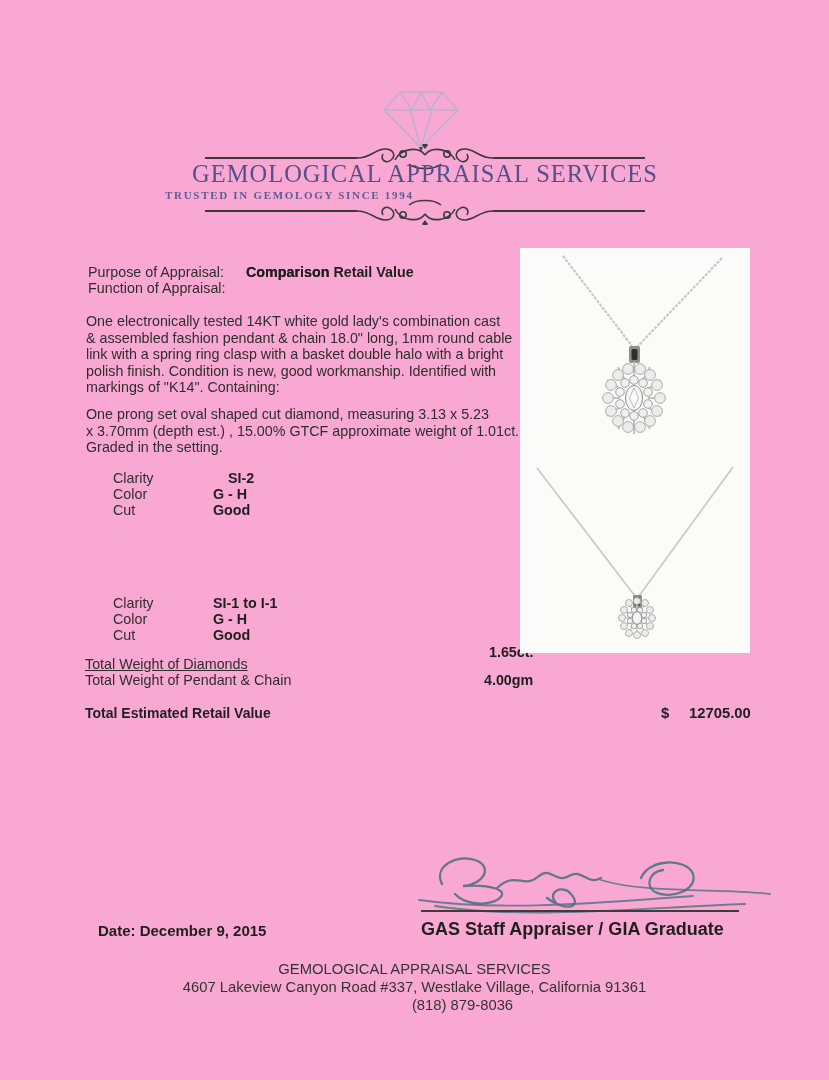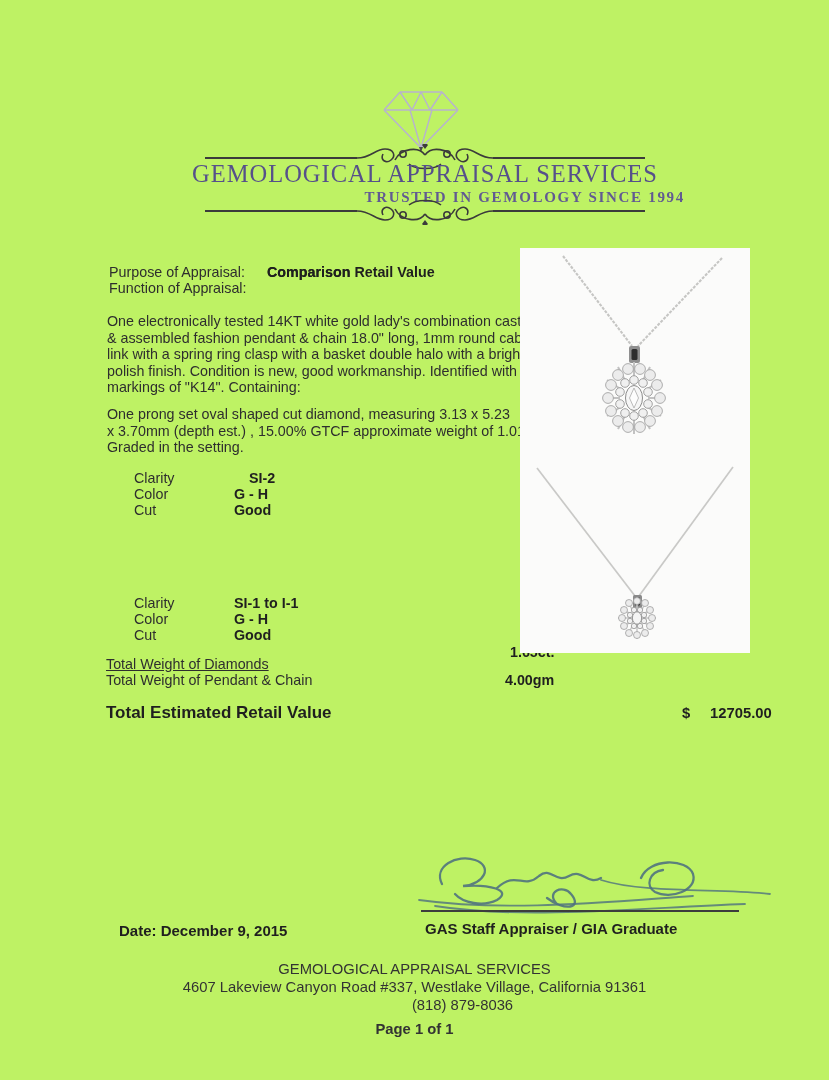--- a/index.html
+++ b/index.html
@@ -1,34 +1,34 @@
 <!DOCTYPE html>
 <html><head>
 <meta charset="utf-8">
 <style>
   * { margin:0; padding:0; box-sizing:border-box; }
   html,body { background:#ffffff; }
   .page {
     position:relative; width:829px; height:1080px;
-    background:#bef264; overflow:hidden;
+    background:#f9a8d4; overflow:hidden;
     font-family:"Liberation Sans", sans-serif; color:#2e2e2e;
   }
   .abs { position:absolute; }
-  .body-text { font-size:14.3px; line-height:16.6px; color:#2e2e2e;margin-left:21px; }
+  .body-text { font-size:14.3px; line-height:16.6px; color:#2e2e2e; }
   .bold { font-weight:700; color:#1f1f1f; }
   .para { white-space:pre-line; }
   .brand-title {
     font-family:"Liberation Serif", serif;
     font-size:24.5px; letter-spacing:1px; color:#56508a;
     text-align:center; white-space:nowrap;
   }
   .brand-tagline {
     font-family:"Liberation Serif", serif;
-    font-size:15px; letter-spacing:1.7px; color:#615a92;
-    text-align:right; white-space:nowrap; font-weight:600;
+    font-size:11px; letter-spacing:1.7px; color:#615a92;
+    text-align:left; white-space:nowrap; font-weight:600;
   }
   .sig-line { border-top:2px solid #3d3d3d; }
   .footer-line { width:829px; text-align:center; font-size:14.8px; color:#333; }
   svg { display:block; }
 </style>
 </head>
 <body>
 
 <div class="page">
 
@@ -109,21 +109,21 @@
   <div class="abs body-text" style="left:113px;top:611px;">Color</div>
   <div class="abs body-text bold" style="left:213px;top:611px;">G - H</div>
   <div class="abs body-text" style="left:113px;top:627px;">Cut</div>
   <div class="abs body-text bold" style="left:213px;top:627px;">Good</div>
 
   <div class="abs body-text" style="left:85px;top:656px;text-decoration:underline;">Total Weight of Diamonds</div>
   <div class="abs body-text bold" style="left:489px;top:644px;">1.65ct.</div>
   <div class="abs body-text" style="left:85px;top:672px;">Total Weight of Pendant &amp; Chain</div>
   <div class="abs body-text bold" style="left:484px;top:672px;">4.00gm</div>
 
-  <div class="abs body-text bold" style="left:85px;top:705px;font-size:17px;">Total Estimated Retail Value</div>
+  <div class="abs body-text bold" style="left:85px;top:705px;font-size:14px;">Total Estimated Retail Value</div>
   <div class="abs body-text bold" style="left:661px;top:705px;font-size:14.8px;">$</div>
   <div class="abs body-text bold" style="left:689px;top:705px;font-size:14.8px;">12705.00</div>
 
   <svg class="abs" style="left:520px;top:248px;" width="230" height="200" viewBox="0 0 230 200">
     <rect x="0" y="0" width="230" height="200" fill="#fbfbfa"></rect>
     <g stroke="#c6c6c4" stroke-width="2.1" stroke-dasharray="3 1.3" fill="none">
       <path d="M43,8 L112,98"></path>
       <path d="M202,10 L118,98"></path>
     </g>
     <rect x="109" y="98" width="11" height="17" rx="2" fill="#8f8f8f"></rect>
@@ -232,20 +232,19 @@
     </g>
     <g fill="none" stroke="#4e7180" stroke-width="1.8" stroke-linecap="round" opacity="0.8">
       <path d="M196,30 C240,44 320,38 365,44"></path>
       <path d="M14,50 C100,62 200,52 288,46"></path>
       <path d="M30,56 C120,70 230,58 340,54"></path>
     </g>
   </svg>
   <div class="abs sig-line" style="left:421px;top:910px;width:318px;"></div>
 
   <div class="abs body-text bold" style="left:98px;top:923px;font-size:15px;">Date: December 9, 2015</div>
-  <div class="abs body-text bold" style="left:404px;top:921px;font-size:15px;">GAS Staff Appraiser / GIA Graduate</div>
+  <div class="abs body-text bold" style="left:421px;top:921px;font-size:18px;">GAS Staff Appraiser / GIA Graduate</div>
 
   <div class="abs footer-line" style="top:961px;">GEMOLOGICAL APPRAISAL SERVICES</div>
   <div class="abs footer-line" style="top:979px;">4607 Lakeview Canyon Road #337, Westlake Village, California 91361</div>
   <div class="abs footer-line" style="top:997px;margin-left:48px;">(818) 879-8036</div>
-  <div class="abs footer-line bold" style="top:1021px;">Page 1 of 1</div>
 
 </div>
 
 </body></html>

